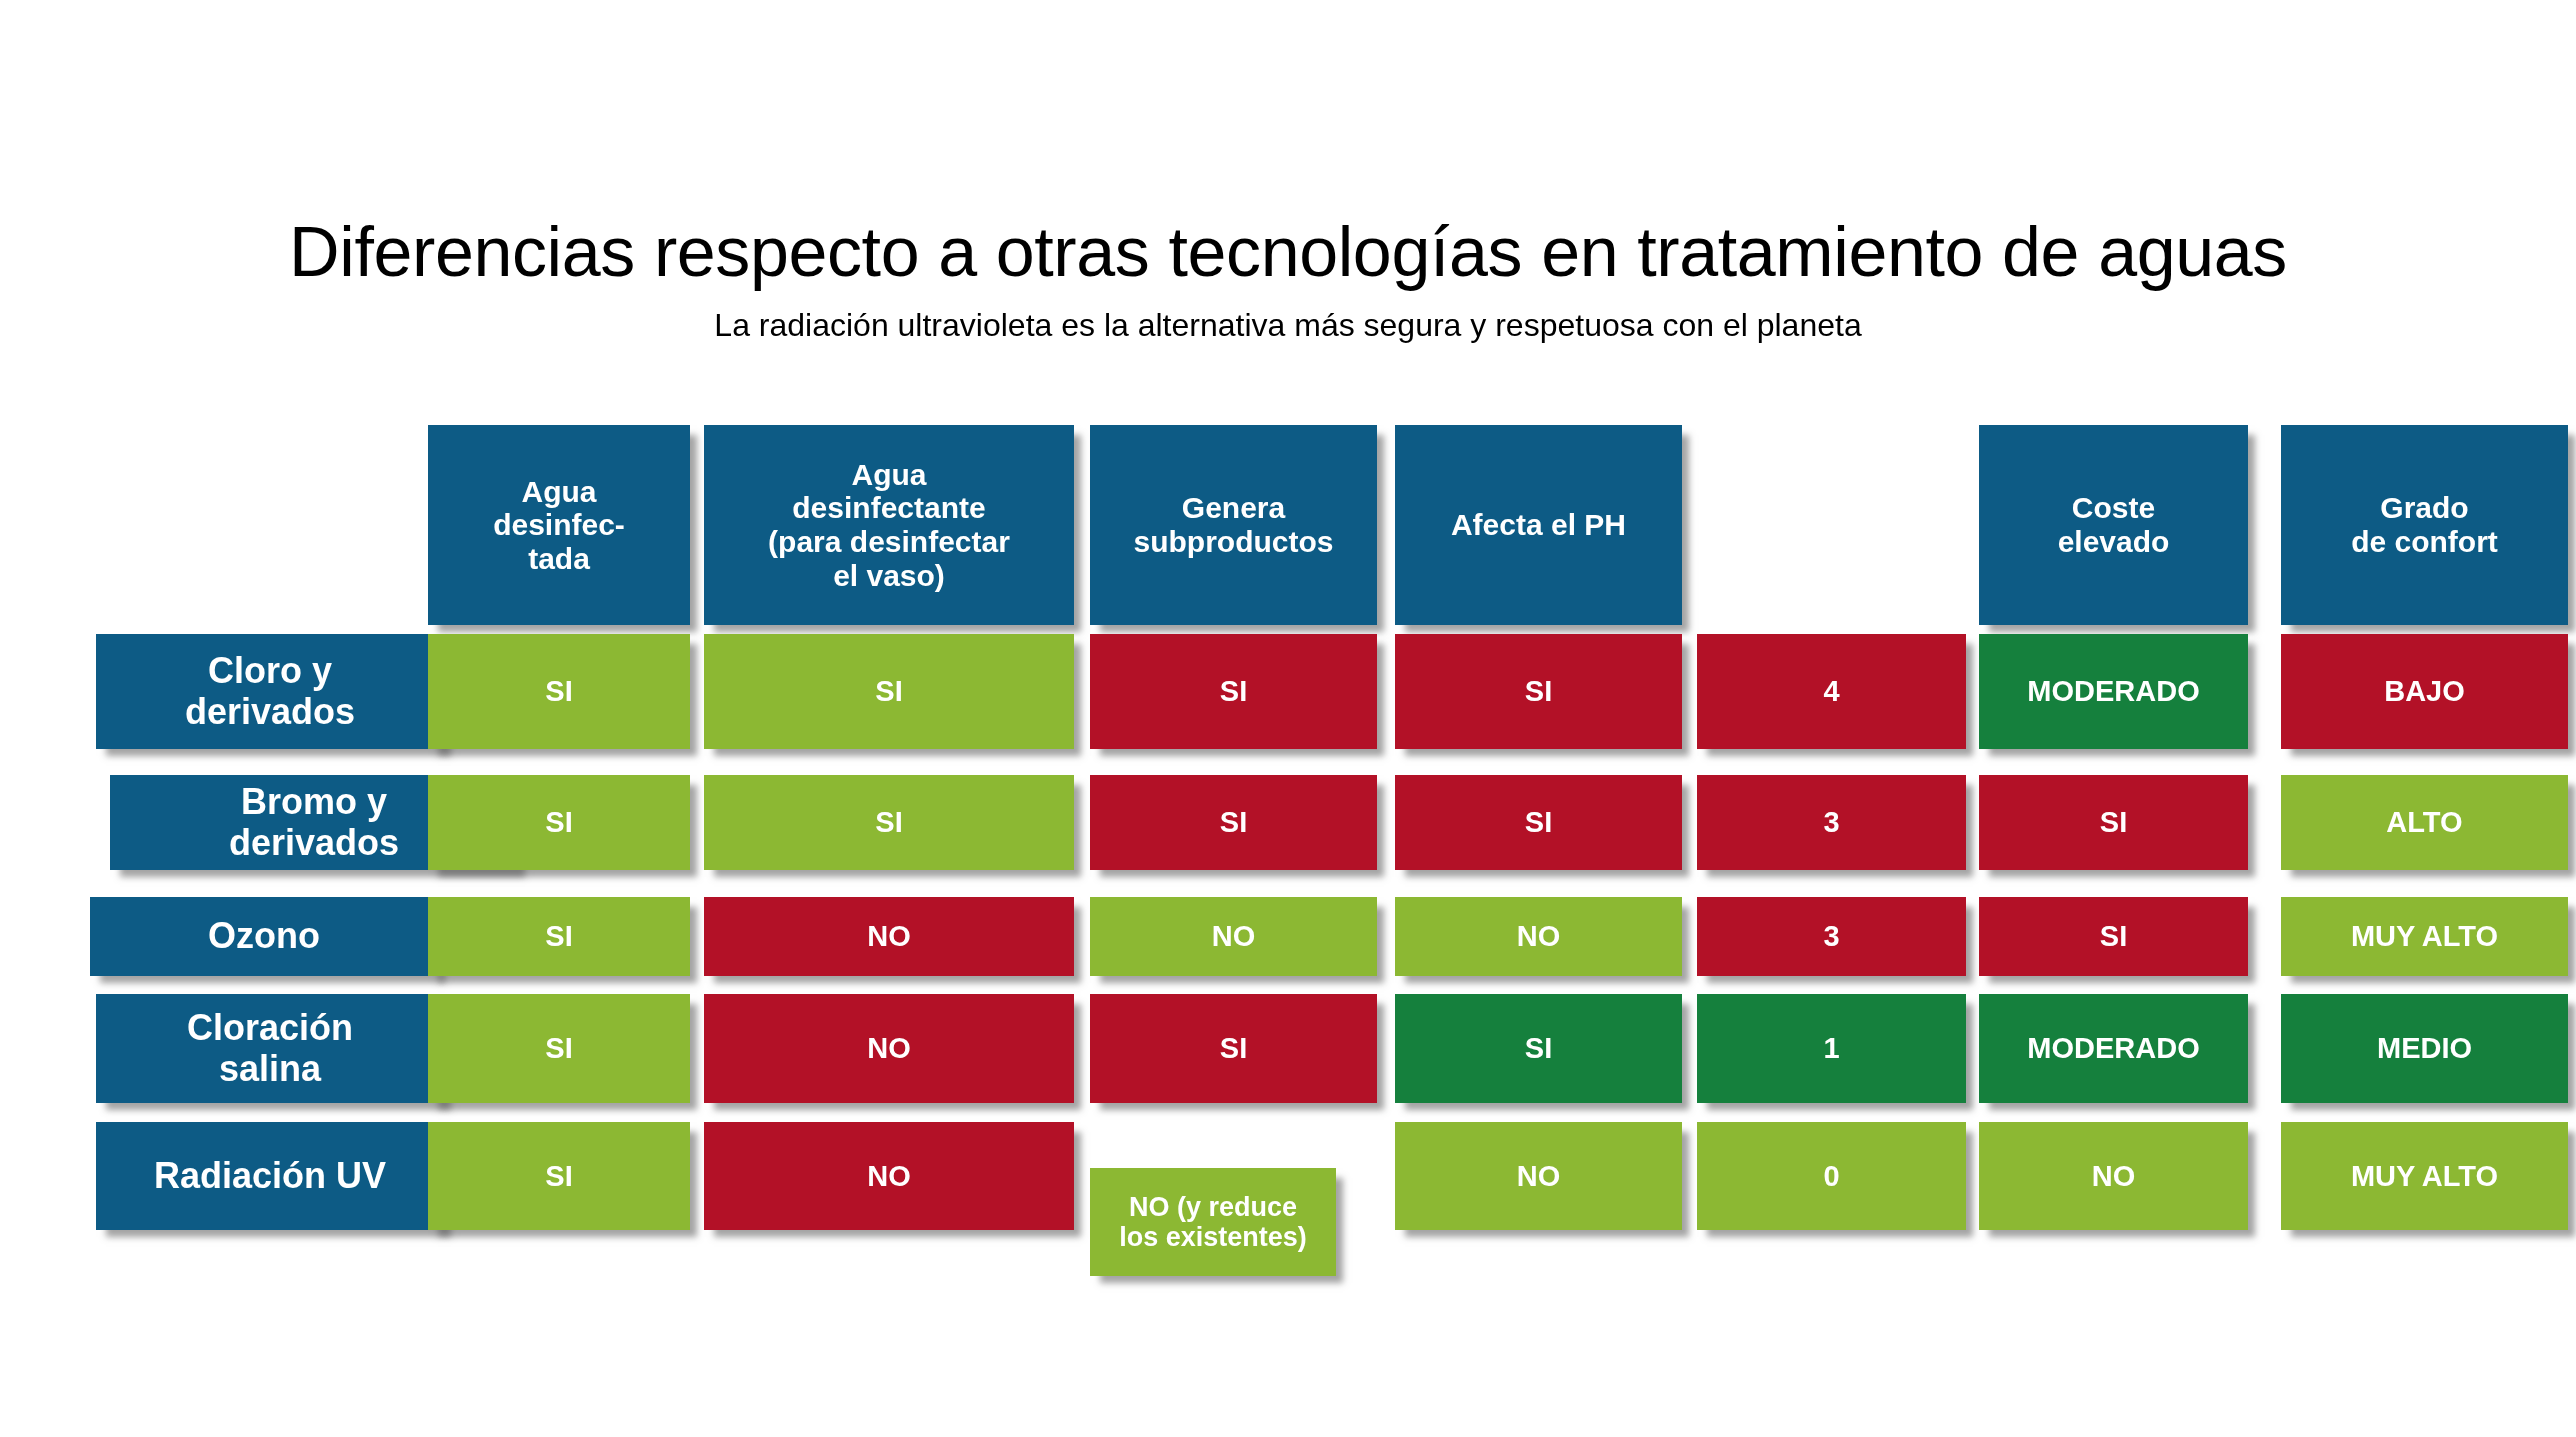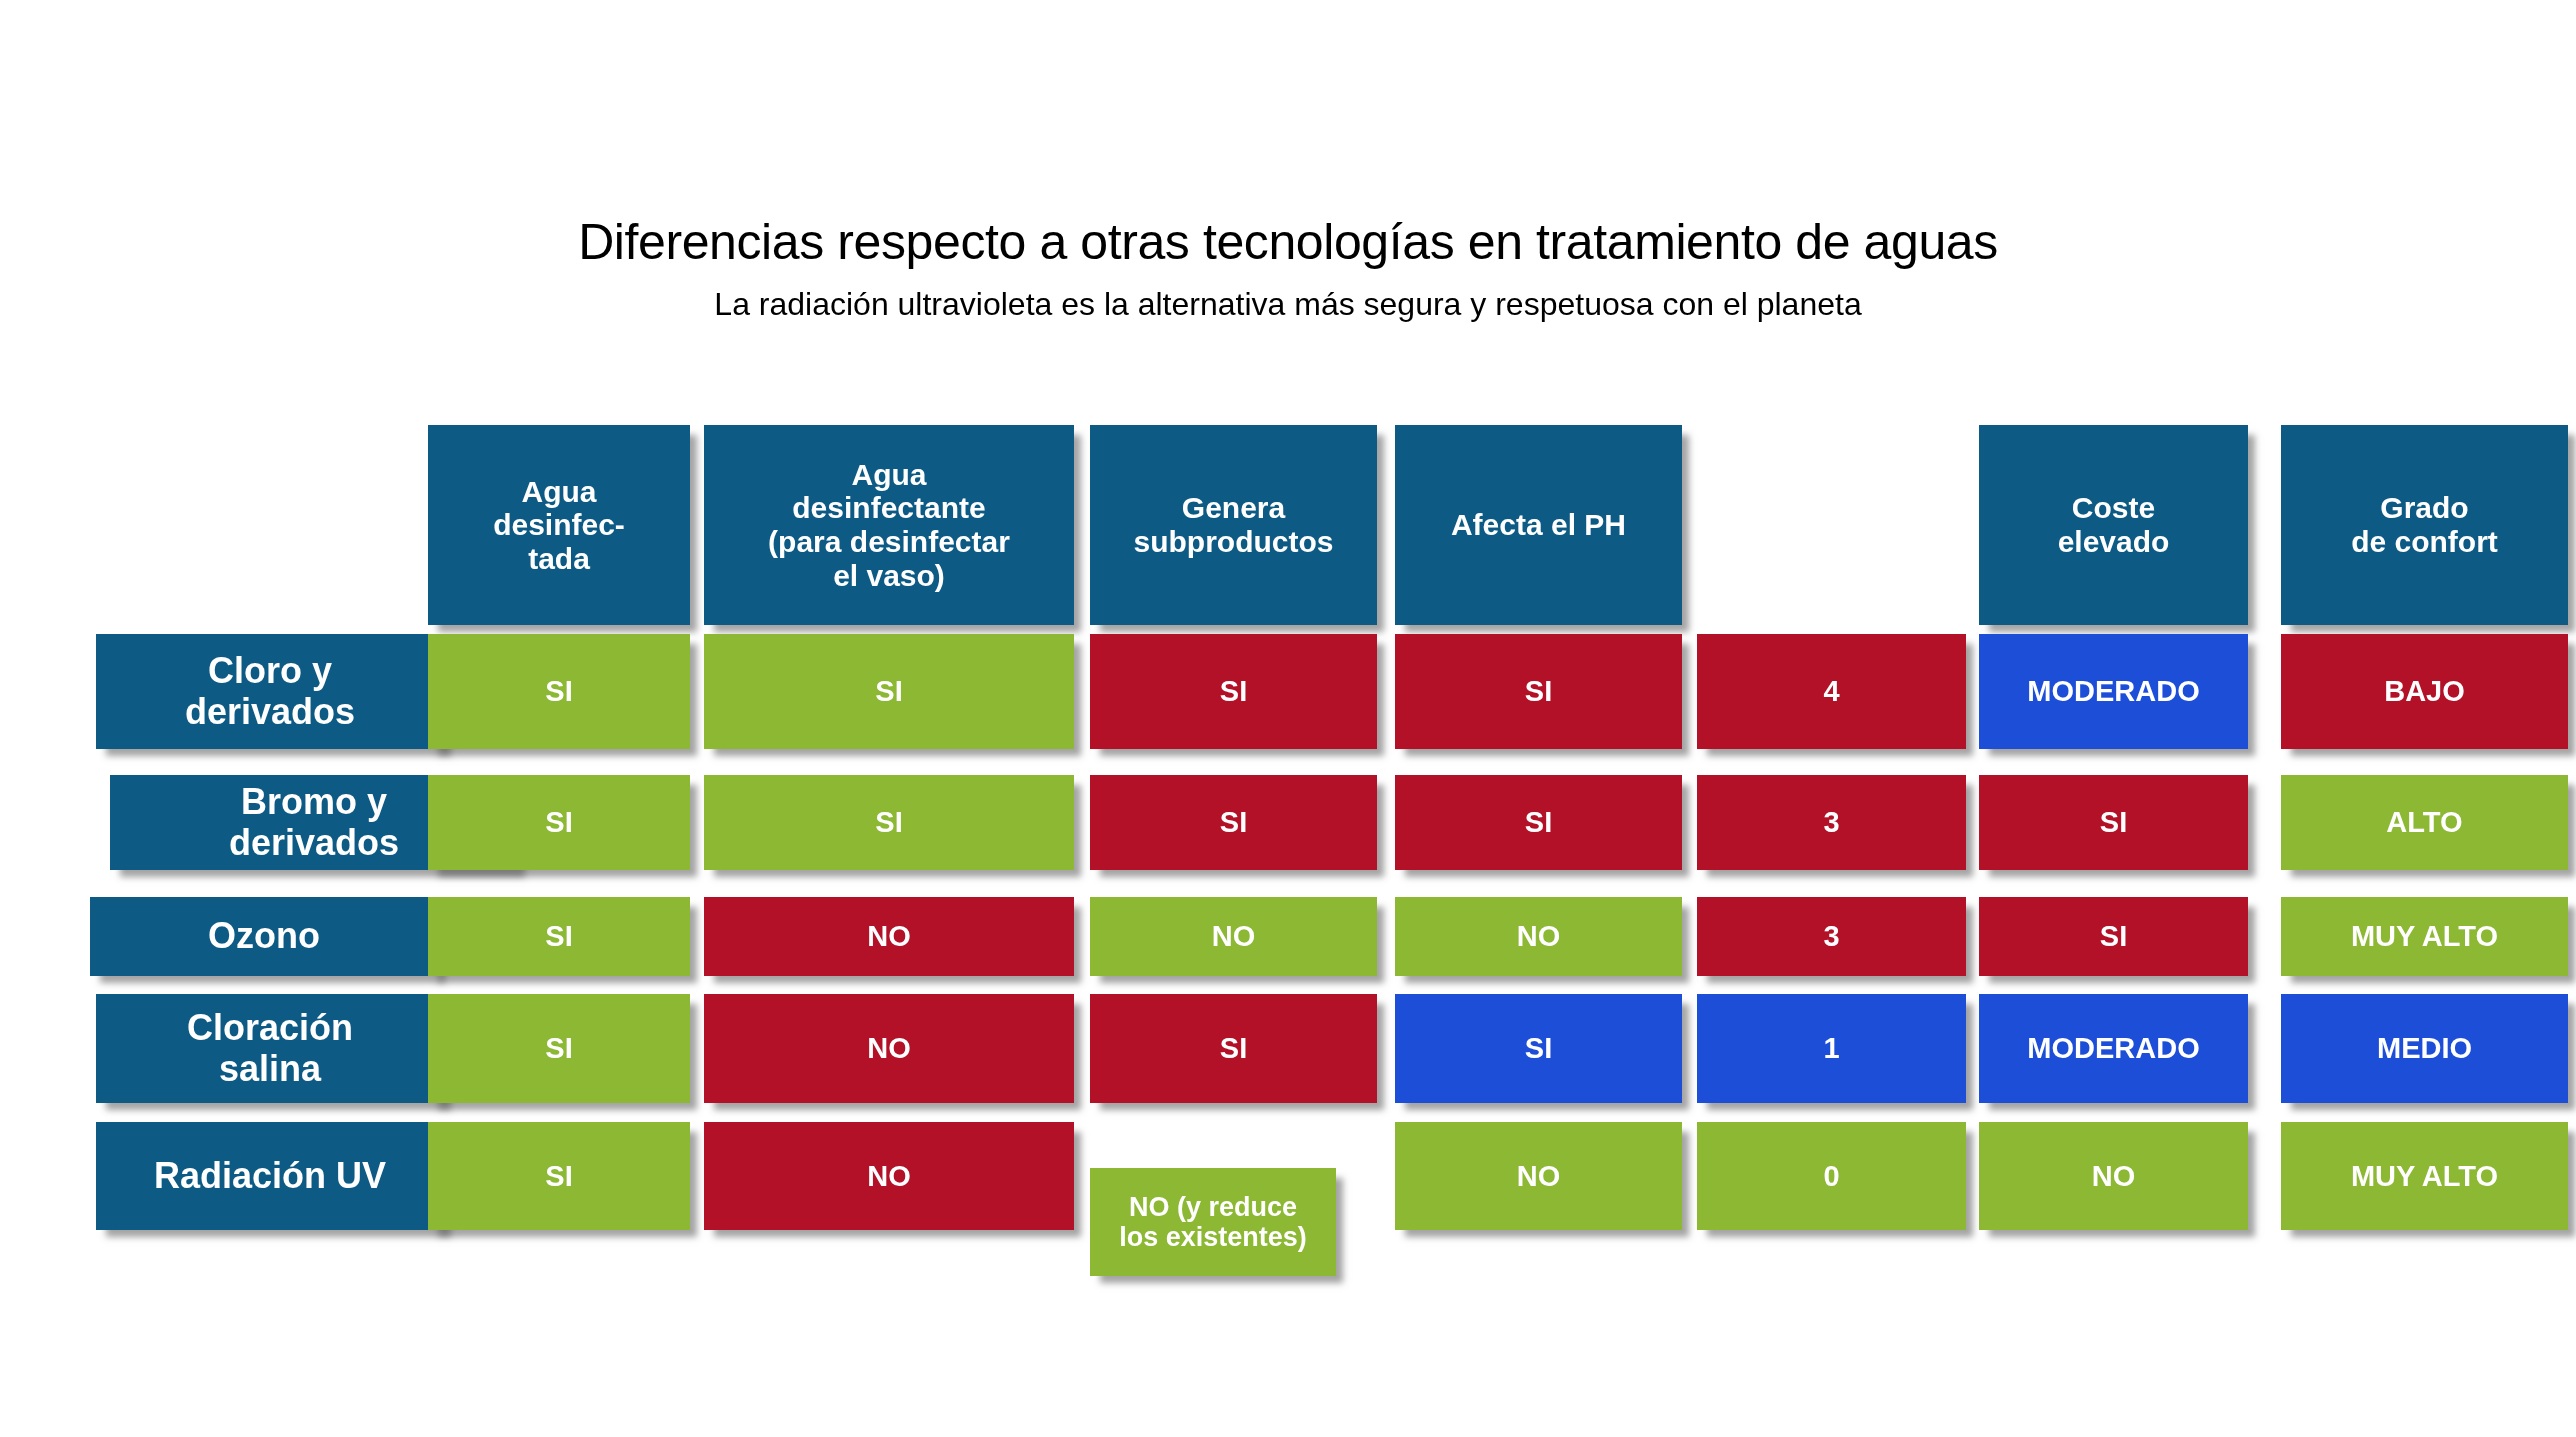--- a/index.html
+++ b/index.html
@@ -18,21 +18,21 @@
   
   #title-block {
     position: absolute;
     left: 0;
     top: 216px;
     width: 2576px;
     text-align: center;
   }
   #main-title {
     font-family: "Liberation Sans", sans-serif;
-    font-size: 50px;
+    font-size: 70px;
     font-weight: 400;
     color: #000000;
     line-height: 1.05;
     letter-spacing: -0.4px;
     white-space: nowrap;
   }
   #sub-title {
     margin-top: 18.7px;
     font-family: "Liberation Sans", sans-serif;
     font-size: 32px;
@@ -62,21 +62,21 @@
     font-family: "Liberation Sans", sans-serif;
     font-weight: 700;
     line-height: 1.12;
     padding: 2.9px 7.2px;
     box-shadow: 8.6px 8.6px 6.5px -1.4px rgba(90,90,90,0.55);
   }
 
   .cell.blue   { background: #0d5b85; }
   .cell.green  { background: #8cb833; }
   .cell.red    { background: #b31127; }
-  .cell.yellow { background: #1d4ed8; }
+  .cell.yellow { background: #15803d; }
 
   
   .hdr {
     font-size: 30px;
     font-weight: 700;
   }
   
   .rowlabel {
     font-size: 36px;
     font-weight: 700;

